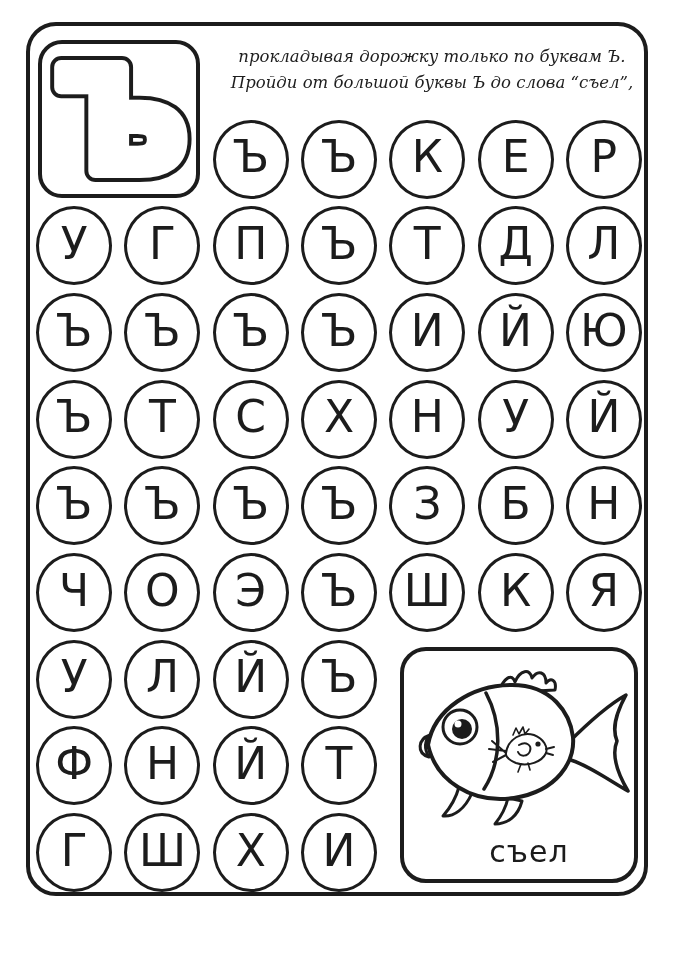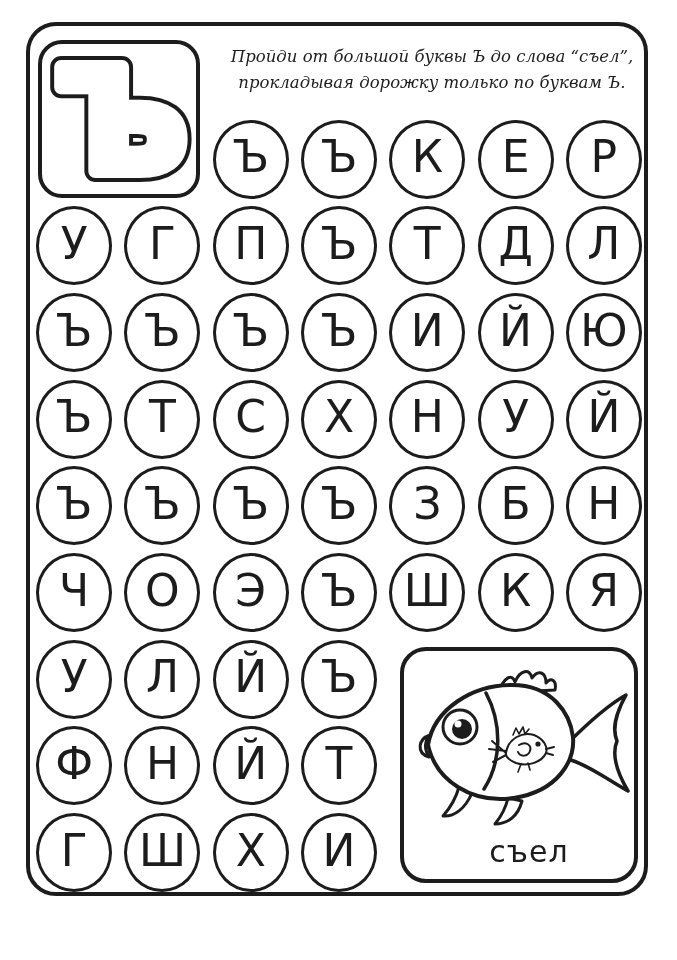--- a/index.html
+++ b/index.html
@@ -94,22 +94,22 @@
   <div class="outer-border"></div>
 
   <div class="big-letter-box">
     <svg width="152" height="148" viewBox="0 0 152 148">
       <text x="78" y="126" text-anchor="middle" font-family="DejaVu Sans, sans-serif" font-weight="bold" font-size="142" fill="#1c1c1c" stroke="#1c1c1c" stroke-width="22" stroke-linejoin="round">Ъ</text>
       <text x="78" y="126" text-anchor="middle" font-family="DejaVu Sans, sans-serif" font-weight="bold" font-size="142" fill="#ffffff" stroke="#ffffff" stroke-width="14" stroke-linejoin="round">Ъ</text>
     </svg>
   </div>
 
   <div class="instructions">
+    <div>прокладывая дорожку только по буквам Ъ.</div>
     <div>Пройди от большой буквы Ъ до слова “съел”,</div>
-    <div>прокладывая дорожку только по буквам Ъ.</div>
   </div>
 
   <div class="letter-grid">
       <div class="circle" style="grid-area: 1 / 3;">
         <span>Ъ</span>
       </div>
       <div class="circle" style="grid-area: 1 / 4;">
         <span>Ъ</span>
       </div>
       <div class="circle" style="grid-area: 1 / 5;">

